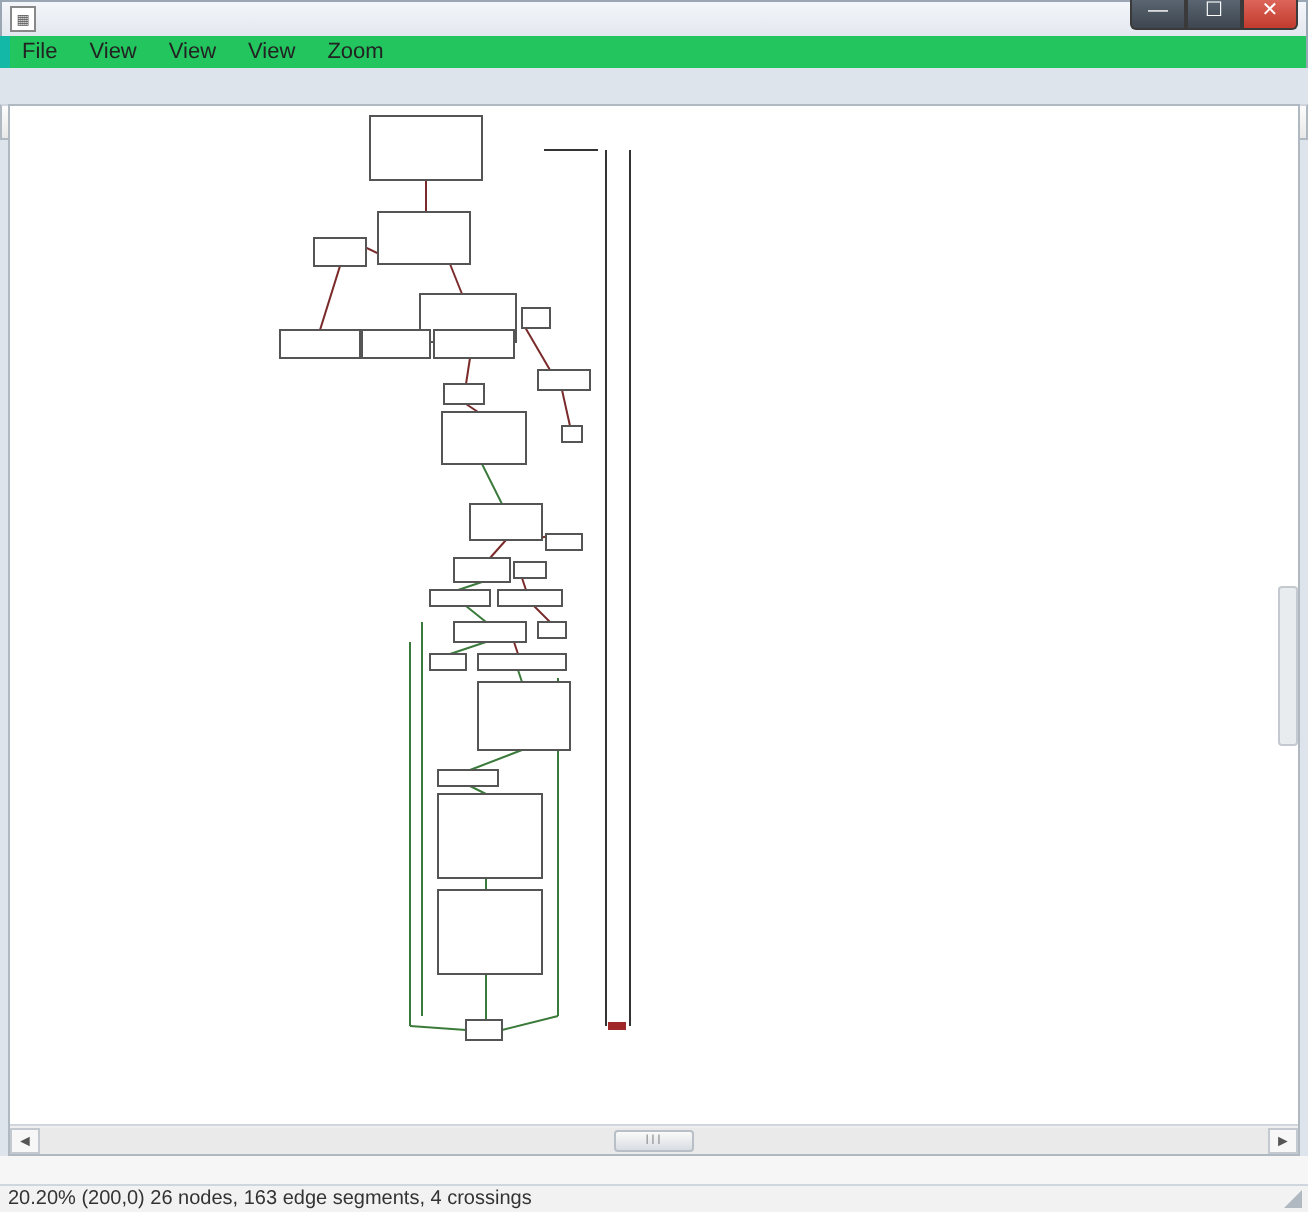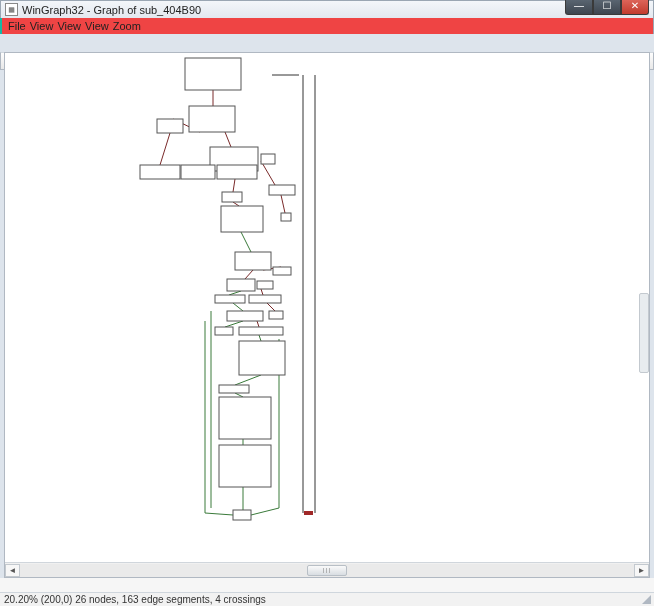--- a/index.html
+++ b/index.html
@@ -62,27 +62,27 @@
   }
   .win-min { background: linear-gradient(#5d6975,#3e4650); border-radius: 0 0 0 3px;}
   .win-max { background: linear-gradient(#5d6975,#3e4650); }
   .win-close { background: linear-gradient(#e06a5f,#c23b2e); border-radius: 0 0 3px 0;}
   .win-min span, .win-max span, .win-close span { line-height: 1;}
   
   .menubar {
     position: absolute;
     top: 18px; left: 0; right: 0;
     height: 16px;
-    background: #ef4444;
-    border-left: 2px solid #14b8a6;
+    background: #22c55e;
+    border-left: 5px solid #14b8a6;
     border-right: 1px solid #9aa6b3;
     display: flex;
     align-items: center;
     padding-left: 6px;
-    gap: 4px;
+    gap: 16px;
   }
   .menubar span {
     color: #222;
     font-size: 11px;
     cursor: default;
   }
   
   .toolbar {
     position: absolute;
     top: 40px; left: 0; right: 0;
@@ -216,21 +216,20 @@
     background: #f6f6f6;
   }
 </style>
 </head>
 <body>
 
 <div class="desktop-top"></div>
 
 <div class="titlebar">
   <div class="app-icon">▦</div>
-  <span class="title-text">WinGraph32 - Graph of sub_404B90</span>
   <div class="win-controls">
     <div class="win-btn win-min">
         <span>—</span>
       </div>
     <div class="win-btn win-max">
         <span>☐</span>
       </div>
     <div class="win-btn win-close">
         <span>✕</span>
       </div>

